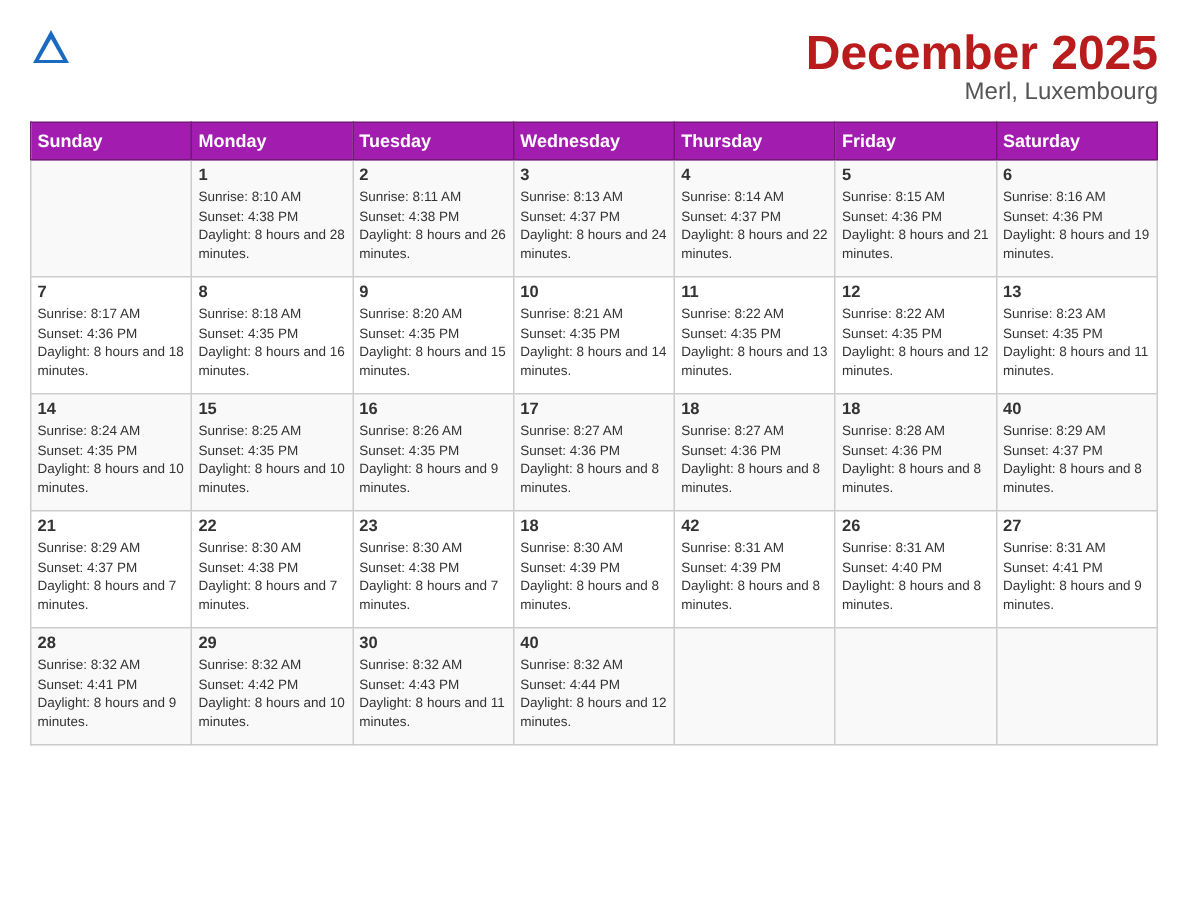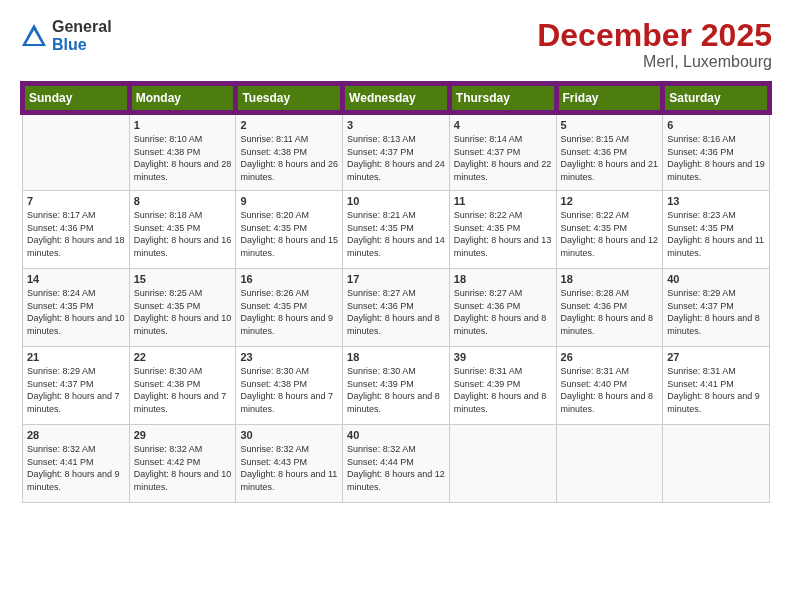--- a/index.html
+++ b/index.html
@@ -57,27 +57,27 @@
     .subtitle {
       font-size: 16px;
       color: #555;
     }
     table {
       width: 100%;
       border-collapse: collapse;
       table-layout: fixed;
     }
     thead tr th {
-      background: #4d7c0f;
+      background: #a21caf;
       color: #fff;
       font-size: 12px;
       font-weight: bold;
       padding: 5px 4px;
       text-align: left;
-      border: 5px solid #701a75;
+      border: 1px solid #701a75;
     }
     tbody tr td {
       border: 1px solid #ccc;
       vertical-align: top;
       padding: 4px 4px;
       font-size: 9.5px;
       color: #333;
       height: 78px;
     }
     tbody tr:nth-child(odd) td {
@@ -101,24 +101,20 @@
 </head>
 <body>
 
 <div class="page">
   <div class="header">
     <div class="logo">
       <svg class="logo-icon" viewBox="0 0 28 28">
         <polygon points="14,2 26,24 2,24" fill="#1a6bbf"></polygon>
         <polygon points="14,8 22,22 6,22" fill="#fff"></polygon>
       </svg>
-      <div class="logo-text">
-        <span class="logo-general">General</span>
-        <span class="logo-blue">Blue</span>
-      </div>
     </div>
     <div class="title-block">
       <div class="main-title">December 2025</div>
       <div class="subtitle">Merl, Luxembourg</div>
     </div>
   </div>
 
   <table>
     <thead>
       <tr>
@@ -157,21 +153,21 @@
           <td><span class="day-num">17</span><span class="cell-text">Sunrise: 8:27 AM<br>Sunset: 4:36 PM<br>Daylight: 8 hours and 8 minutes.</span></td>
           <td><span class="day-num">18</span><span class="cell-text">Sunrise: 8:27 AM<br>Sunset: 4:36 PM<br>Daylight: 8 hours and 8 minutes.</span></td>
           <td><span class="day-num">18</span><span class="cell-text">Sunrise: 8:28 AM<br>Sunset: 4:36 PM<br>Daylight: 8 hours and 8 minutes.</span></td>
           <td><span class="day-num">40</span><span class="cell-text">Sunrise: 8:29 AM<br>Sunset: 4:37 PM<br>Daylight: 8 hours and 8 minutes.</span></td>
         </tr>
         <tr>
           <td><span class="day-num">21</span><span class="cell-text">Sunrise: 8:29 AM<br>Sunset: 4:37 PM<br>Daylight: 8 hours and 7 minutes.</span></td>
           <td><span class="day-num">22</span><span class="cell-text">Sunrise: 8:30 AM<br>Sunset: 4:38 PM<br>Daylight: 8 hours and 7 minutes.</span></td>
           <td><span class="day-num">23</span><span class="cell-text">Sunrise: 8:30 AM<br>Sunset: 4:38 PM<br>Daylight: 8 hours and 7 minutes.</span></td>
           <td><span class="day-num">18</span><span class="cell-text">Sunrise: 8:30 AM<br>Sunset: 4:39 PM<br>Daylight: 8 hours and 8 minutes.</span></td>
-          <td><span class="day-num">39</span><span class="cell-text">Sunrise: 8:31 AM<br>Sunset: 4:39 PM<br>Daylight: 8 hours and 8 minutes.</span></td>
+          <td><span class="day-num">42</span><span class="cell-text">Sunrise: 8:31 AM<br>Sunset: 4:39 PM<br>Daylight: 8 hours and 8 minutes.</span></td>
           <td><span class="day-num">26</span><span class="cell-text">Sunrise: 8:31 AM<br>Sunset: 4:40 PM<br>Daylight: 8 hours and 8 minutes.</span></td>
           <td><span class="day-num">27</span><span class="cell-text">Sunrise: 8:31 AM<br>Sunset: 4:41 PM<br>Daylight: 8 hours and 9 minutes.</span></td>
         </tr>
         <tr>
           <td><span class="day-num">28</span><span class="cell-text">Sunrise: 8:32 AM<br>Sunset: 4:41 PM<br>Daylight: 8 hours and 9 minutes.</span></td>
           <td><span class="day-num">29</span><span class="cell-text">Sunrise: 8:32 AM<br>Sunset: 4:42 PM<br>Daylight: 8 hours and 10 minutes.</span></td>
           <td><span class="day-num">30</span><span class="cell-text">Sunrise: 8:32 AM<br>Sunset: 4:43 PM<br>Daylight: 8 hours and 11 minutes.</span></td>
           <td><span class="day-num">40</span><span class="cell-text">Sunrise: 8:32 AM<br>Sunset: 4:44 PM<br>Daylight: 8 hours and 12 minutes.</span></td>
           <td></td>
           <td></td>

